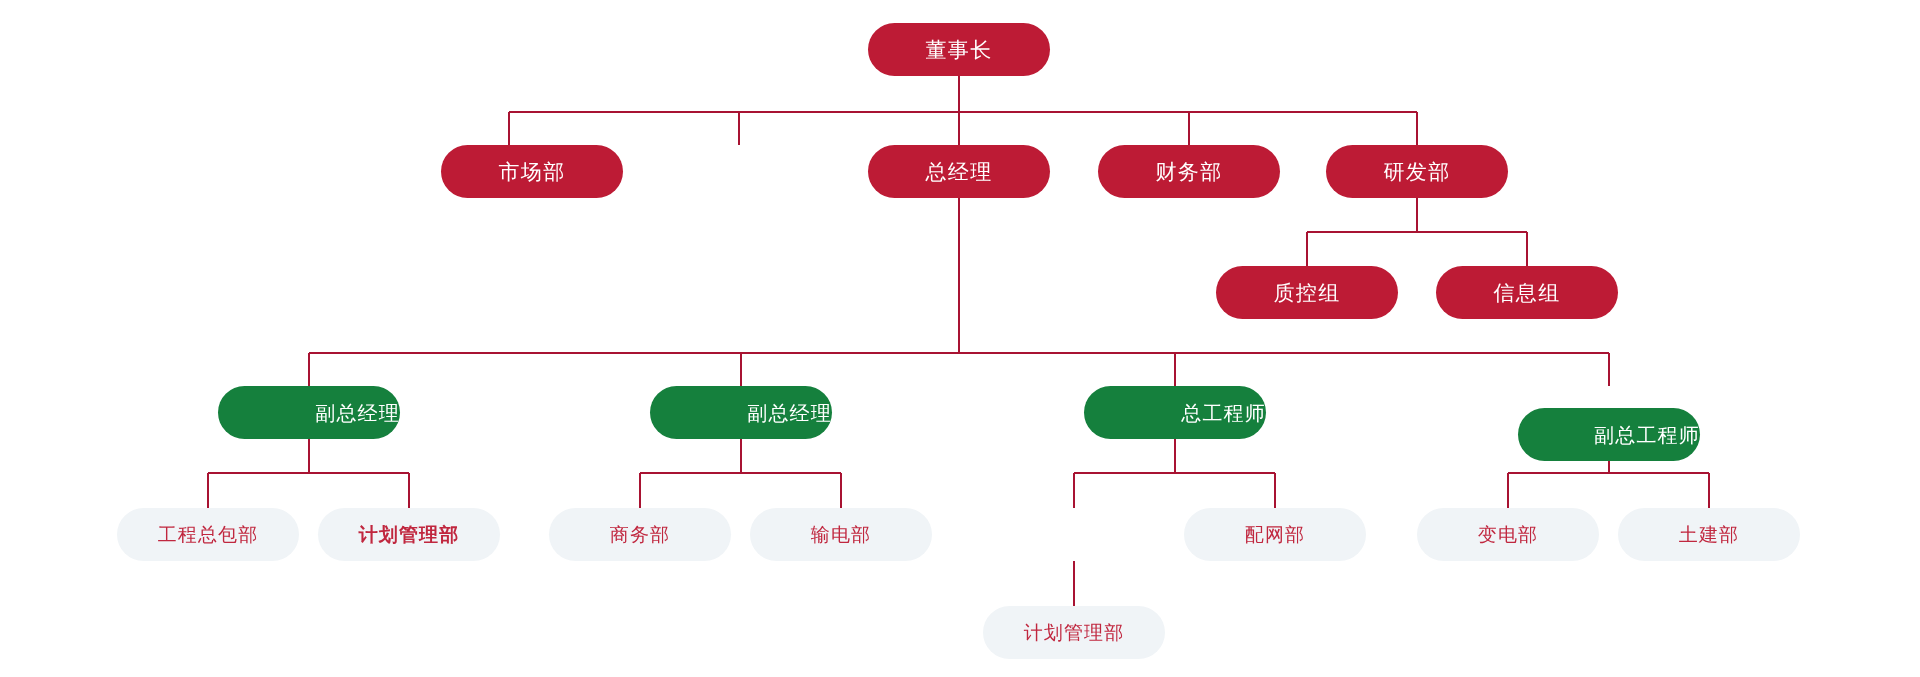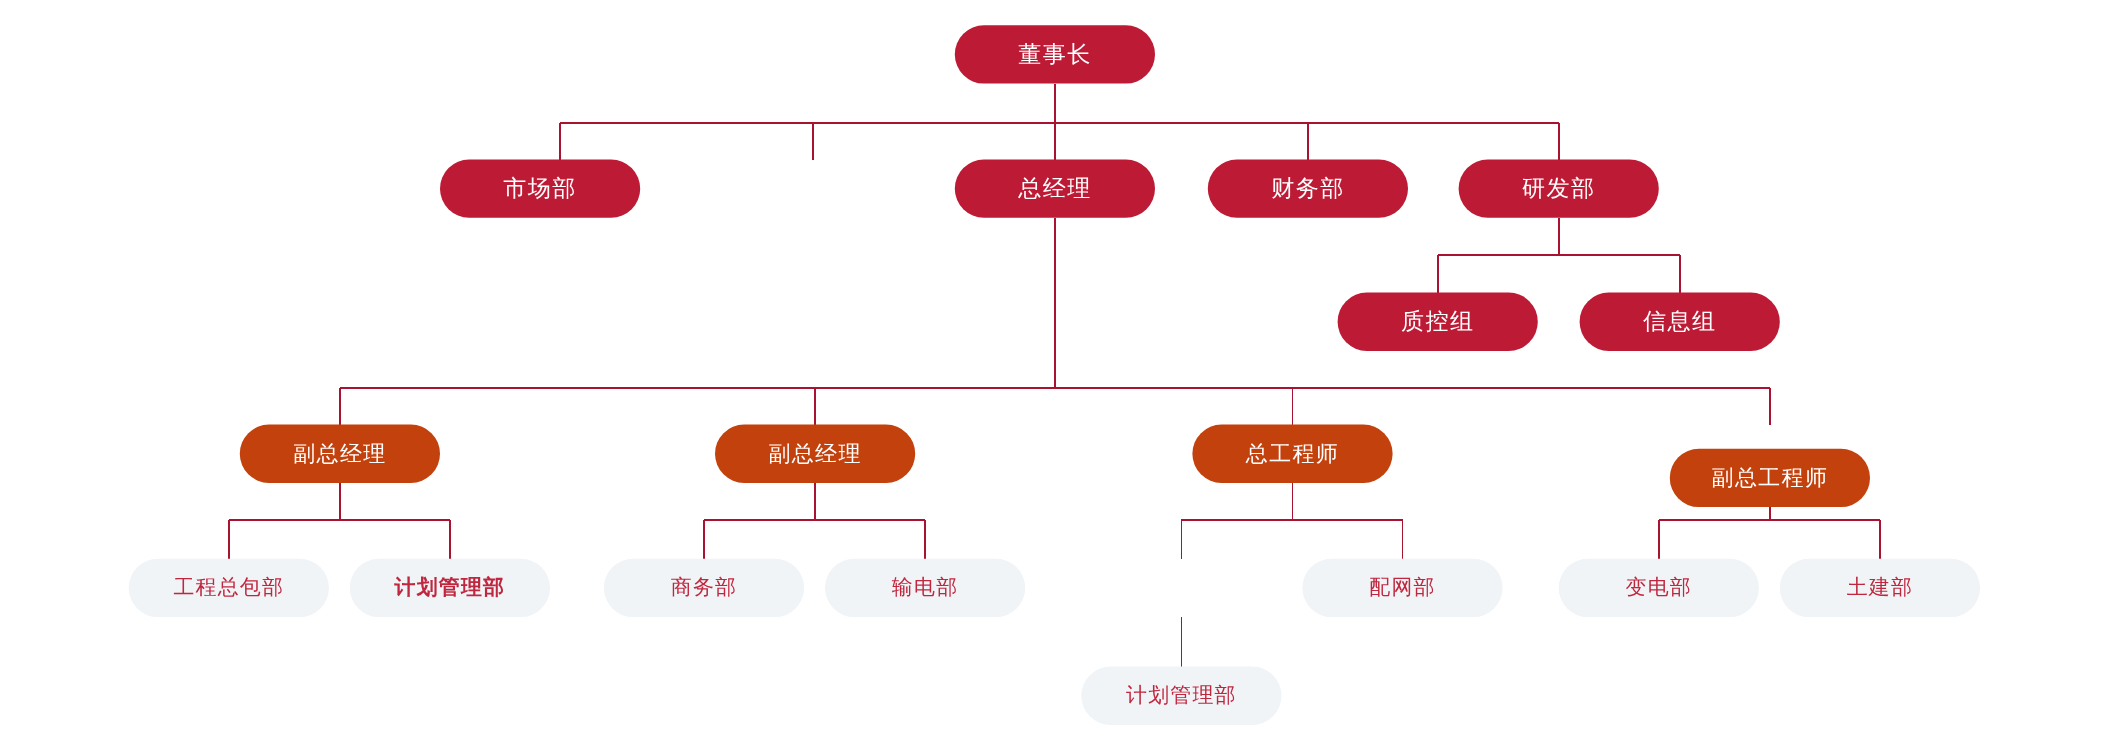--- a/index.html
+++ b/index.html
@@ -53,23 +53,24 @@
     line-height: 1;
   }
 
   
   .node.level-primary {
     background: #BD1B35;
     color: #ffffff;
     font-size: 21px;
   }
   .node.level-secondary {
-    background: #c2410c;
+    background: #15803d;
     color: #ffffff;
     font-size: 20px;
+    justify-content: flex-end;
   }
   .node.level-tertiary {
     background: #F0F4F7;
     color: #C0273F;
     font-size: 19px;
   }
 </style>
 </head>
 <body>
 
@@ -106,21 +107,21 @@
       <line x1="1275" y1="473" x2="1275" y2="508" stroke="#A81332" stroke-width="1.6" shape-rendering="crispEdges"></line>
       <line x1="1609" y1="439" x2="1609" y2="473" stroke="#A81332" stroke-width="1.6" shape-rendering="crispEdges"></line>
       <line x1="1508" y1="473" x2="1709" y2="473" stroke="#A81332" stroke-width="1.6" shape-rendering="crispEdges"></line>
       <line x1="1508" y1="473" x2="1508" y2="508" stroke="#A81332" stroke-width="1.6" shape-rendering="crispEdges"></line>
       <line x1="1709" y1="473" x2="1709" y2="508" stroke="#A81332" stroke-width="1.6" shape-rendering="crispEdges"></line>
       <line x1="1074" y1="561" x2="1074" y2="606" stroke="#A81332" stroke-width="1.6" shape-rendering="crispEdges"></line>
     </svg>
 <div class="node level-primary" style="left: 868px; top: 23px; width: 182px; height: 53px;">
       <span class="node-label">董事长</span>
     </div>
-    <div class="node level-primary" style="left: 400px; top: 145px; width: 182px; height: 53px; align-items: center;">
+    <div class="node level-primary" style="left: 441px; top: 145px; width: 182px; height: 53px; align-items: center;">
       <span class="node-label">市场部</span>
     </div>
     <div class="node level-primary" style="left: 868px; top: 145px; width: 182px; height: 53px;">
       <span class="node-label">总经理</span>
     </div>
     <div class="node level-primary" style="left: 1098px; top: 145px; width: 182px; height: 53px;">
       <span class="node-label">财务部</span>
     </div>
     <div class="node level-primary" style="left: 1326px; top: 145px; width: 182px; height: 53px;">
       <span class="node-label">研发部</span>

